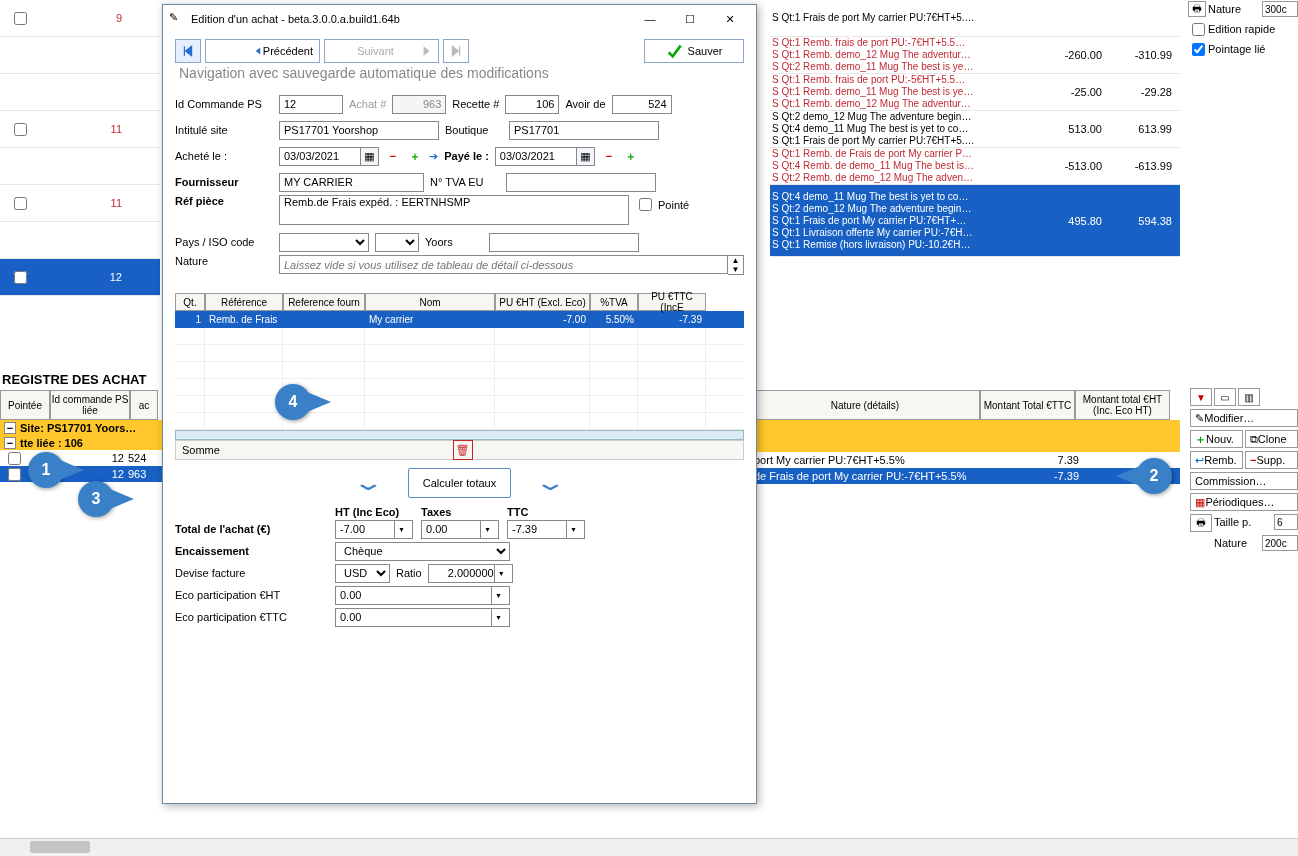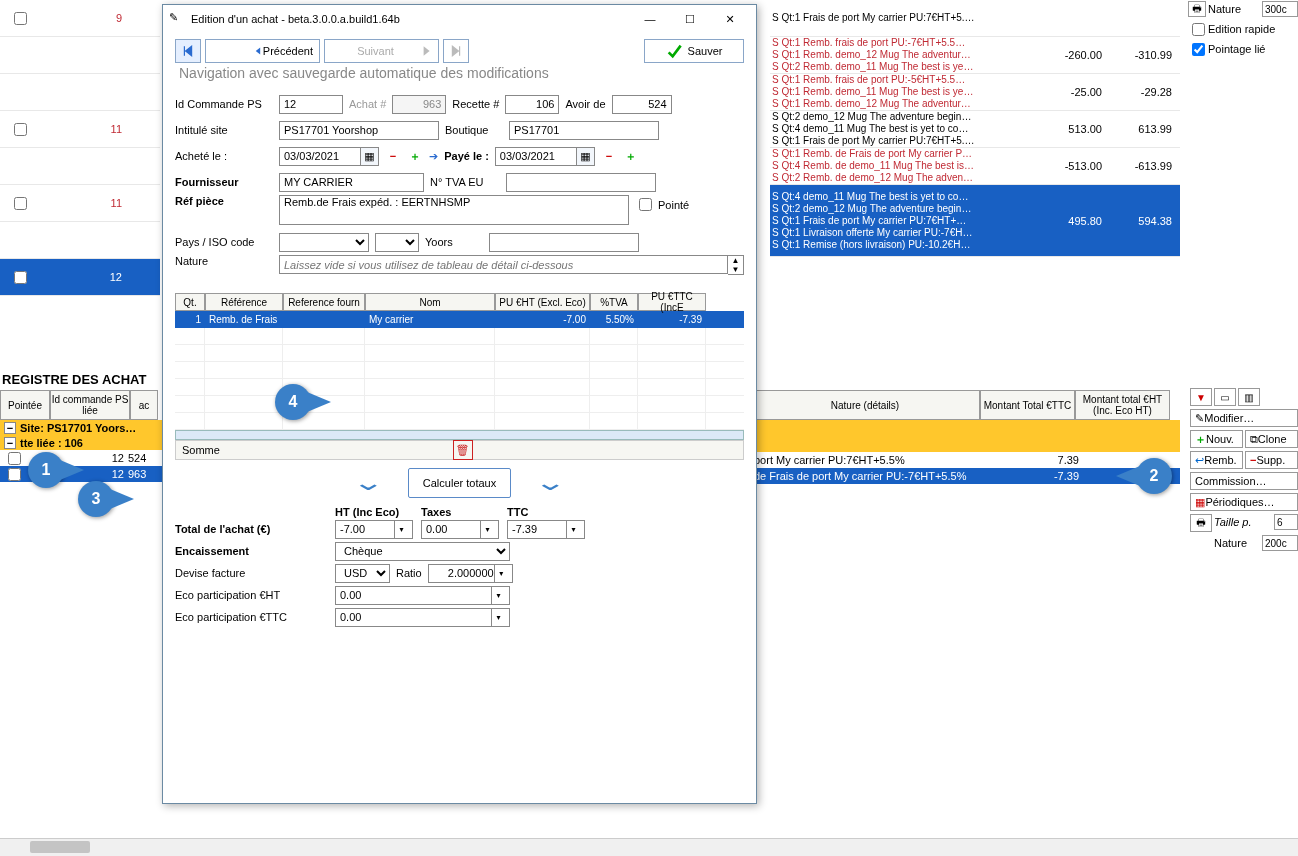--- a/index.html
+++ b/index.html
@@ -270,21 +270,21 @@
       </div>
     </div>
   <div class="act-row">
       <div class="act-btn">
         <span style="color:#c00">▦</span> 
         <span>Périodiques…</span>
       </div>
     </div>
   <div class="act-row">
       <div class="act-btn act-sq">🖶</div>
-      <span style="flex:1;padding:2px 2px;font-style:italic;">Taille p.</span>
+      <span style="flex:1;padding:2px 2px;">Taille p.</span>
       <input class="side-input" style="width: 24px;" value="6">
     </div>
   <div class="act-row">
       <div style="width:24px"></div>
       <span style="flex:1;padding:2px 2px;">Nature</span>
       <input class="side-input" value="200c" style="">
     </div>
 </div>
 
 <div class="dialog">

